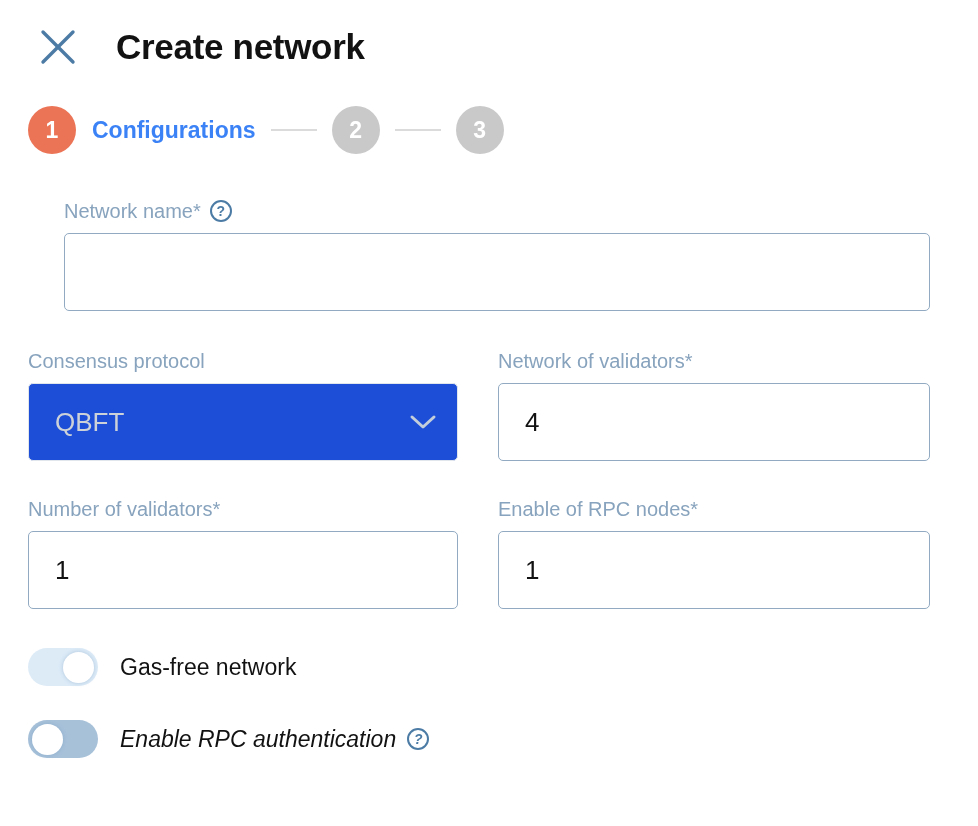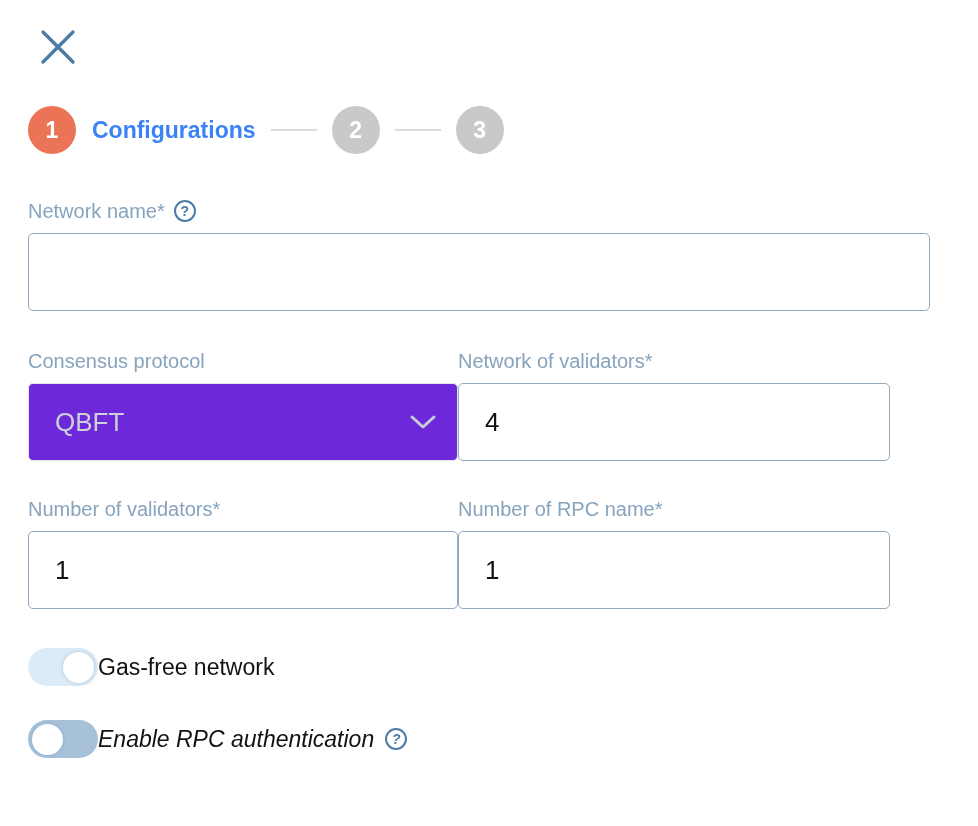--- a/index.html
+++ b/index.html
@@ -42,63 +42,64 @@
   }
   .help-icon::after { content: "?"; }
 
   
   .text-input {
     display: block; width: 100%; height: 78px; margin-top: 10px;
     border: 1.5px solid #92ABC2; border-radius: 5px; background: #fff;
     font-family: "Liberation Sans", sans-serif;
     font-size: 26px; color: #121212; padding: 0 26px; outline: none;
   }
-  .full-field { margin-top: 45px; }
+  .full-field { margin-top: 45px; margin-left: 36px; }
 
-  .grid-row { display: grid; grid-template-columns: 430px 432px; }
+  .grid-row { display: grid; grid-template-columns: 430px 432px; column-gap: 40px; }
   .grid-row.r1 { margin-top: 38px; }
   .grid-row.r2 { margin-top: 36px; }
 
   
   .select-box {
     height: 78px; margin-top: 10px;
-    background: #6d28d9; border: 1px solid #E0E6EC; border-radius: 5px;
+    background: #1d4ed8; border: 1px solid #E0E6EC; border-radius: 5px;
     display: flex; align-items: center; justify-content: space-between;
     padding: 0 20px 0 26px; color: #CDD2D8; font-size: 26px;
   }
   .chevron { flex: 0 0 auto; }
 
   
   .toggle-row { display: flex; align-items: center; }
   .toggle-row.t1 { margin-top: 39px; }
   .toggle-row.t2 { margin-top: 34px; font-style: italic; }
   .toggle { width: 70px; height: 38px; border-radius: 19px; position: relative; flex: 0 0 auto; cursor: pointer; }
   .toggle.on  { background: #DDEBF7; }
   .toggle.off { background: #A7C1D9; }
   .toggle .knob {
     width: 31px; height: 31px; background: #ffffff; border-radius: 50%;
     position: absolute; top: 3.5px;
     box-shadow: 0 0 4px rgba(110,150,190,0.45);
   }
   .toggle.on .knob  { right: 4px; }
   .toggle.off .knob { left: 4px; }
-  .toggle-label { font-size: 23px; color: #121212; display: flex; align-items: center; gap: 11px; }
+  .toggle-label { margin-left: 22px; font-size: 23px; color: #121212; display: flex; align-items: center; gap: 11px; }
 </style>
 </head>
 <body>
 
 <div class="container">
 
   <div class="header">
     <button class="close-btn" aria-label="Close">
       <svg width="36" height="36" viewBox="0 0 36 36">
         <line x1="3" y1="3" x2="33" y2="33" stroke="#4C7CA5" stroke-width="3.4" stroke-linecap="round"></line>
         <line x1="33" y1="3" x2="3" y2="33" stroke="#4C7CA5" stroke-width="3.4" stroke-linecap="round"></line>
       </svg>
     </button>
+    <h1 class="title">Create network</h1>
   </div>
 
   <div class="stepper">
     <div class="step-circle active">1</div>
     <div class="step-label">Configurations</div>
     <div class="connector"></div>
     <div class="step-circle inactive">2</div>
     <div class="connector"></div>
     <div class="step-circle inactive">3</div>
   </div>
@@ -135,21 +136,21 @@
 
   <div class="grid-row r2">
     <div>
       <div class="field-label">
         <span>Number of validators*</span>
       </div>
       <input class="text-input" type="text" value="1" style="">
     </div>
     <div>
       <div class="field-label">
-        <span>Number of RPC name*</span>
+        <span>Enable of RPC nodes*</span>
       </div>
       <input class="text-input" type="text" value="1" style="">
     </div>
   </div>
 
   <div class="toggle-row t1">
     <div class="toggle on" role="switch" aria-checked="true">
       <div class="knob"></div>
     </div>
     <div class="toggle-label">

